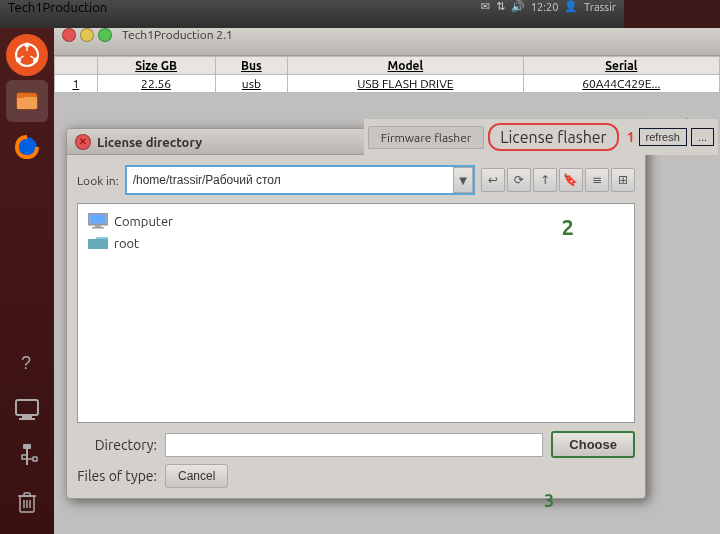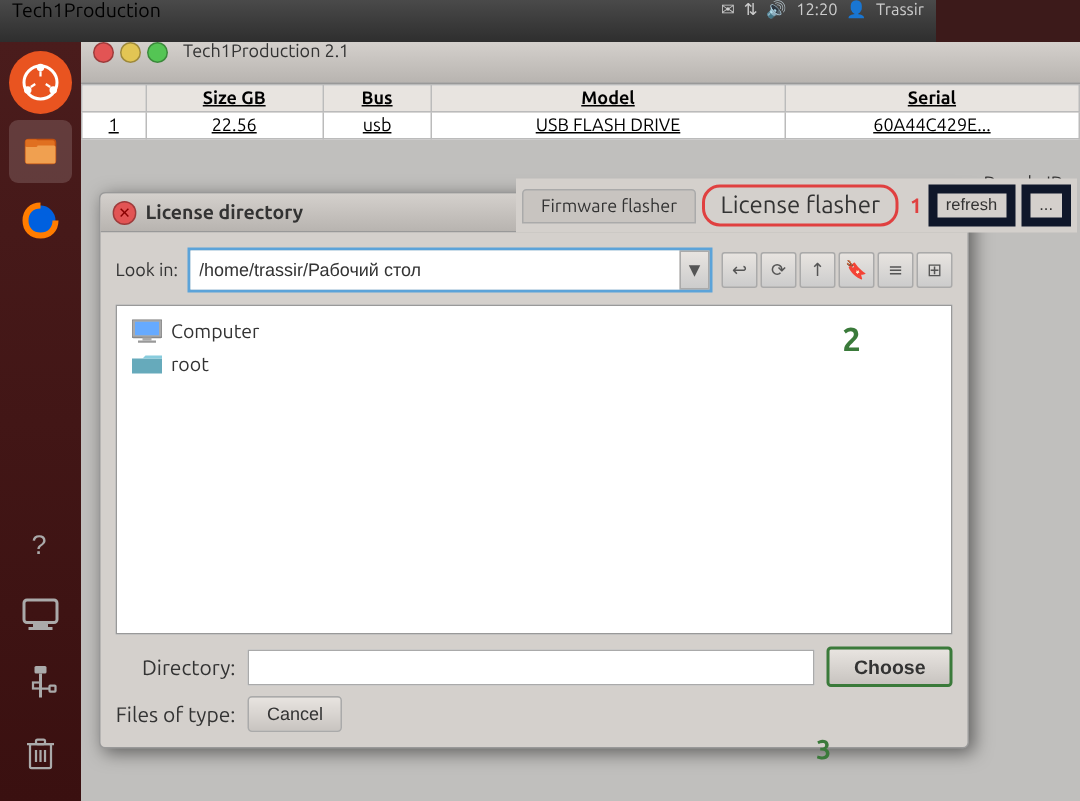--- a/index.html
+++ b/index.html
@@ -325,21 +325,21 @@
       border: 1px solid #aaa;
       background: #fff;
       font-size: 12px;
       color: #aaa;
       padding: 2px 4px;
     }
     .refresh-btn {
       padding: 2px 6px;
       font-size: 11px;
       background: #d4d0cc;
-      border: 6px solid #0f172a;
+      border: 1px solid #0f172a;
       cursor: pointer;
       color: #333;
     }
   </style>
 </head>
 <body>
 
 <div class="taskbar">
   <span>Tech1Production</span>
   <div class="taskbar-icons">

